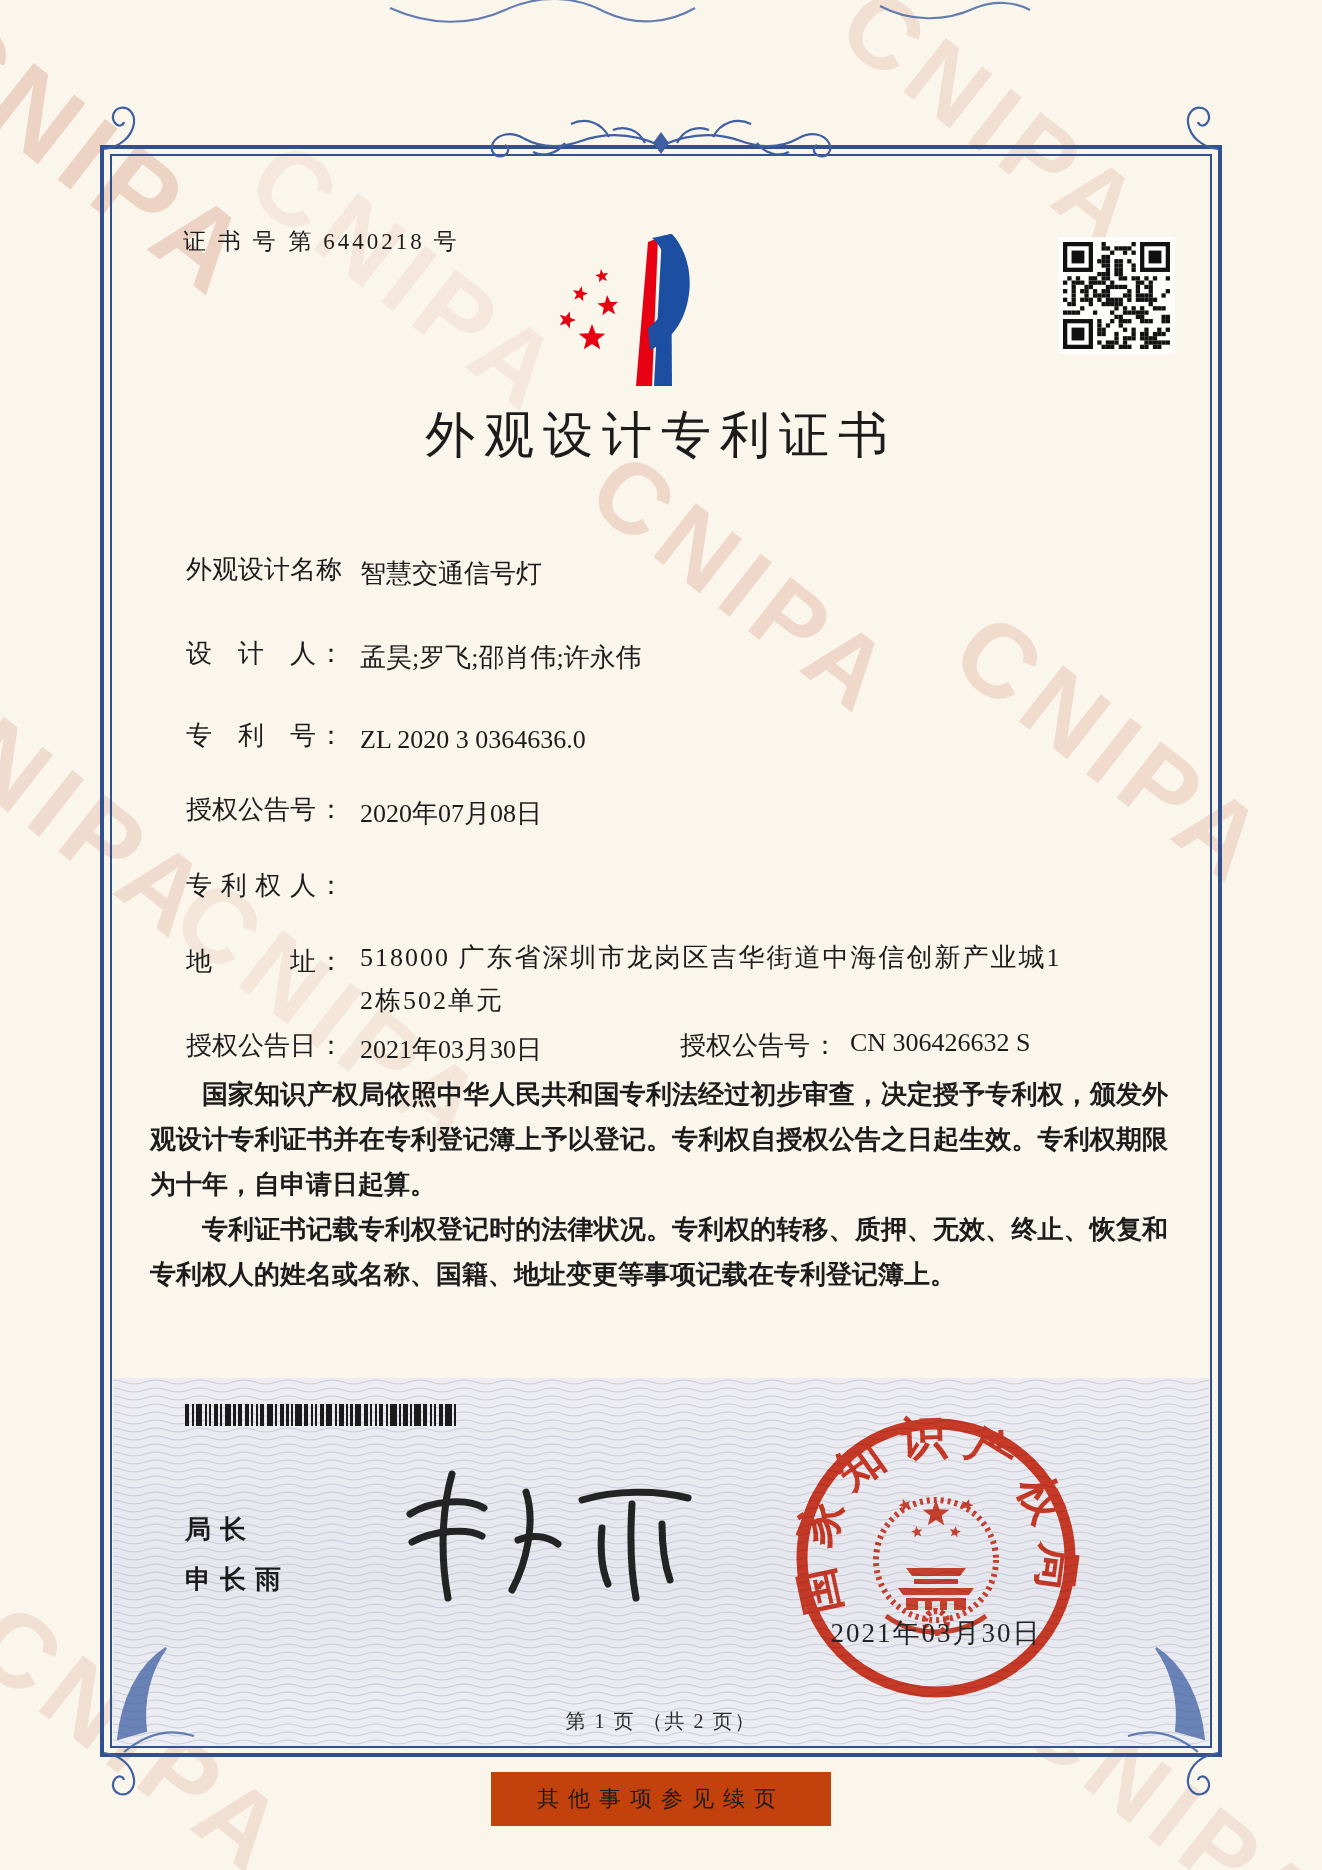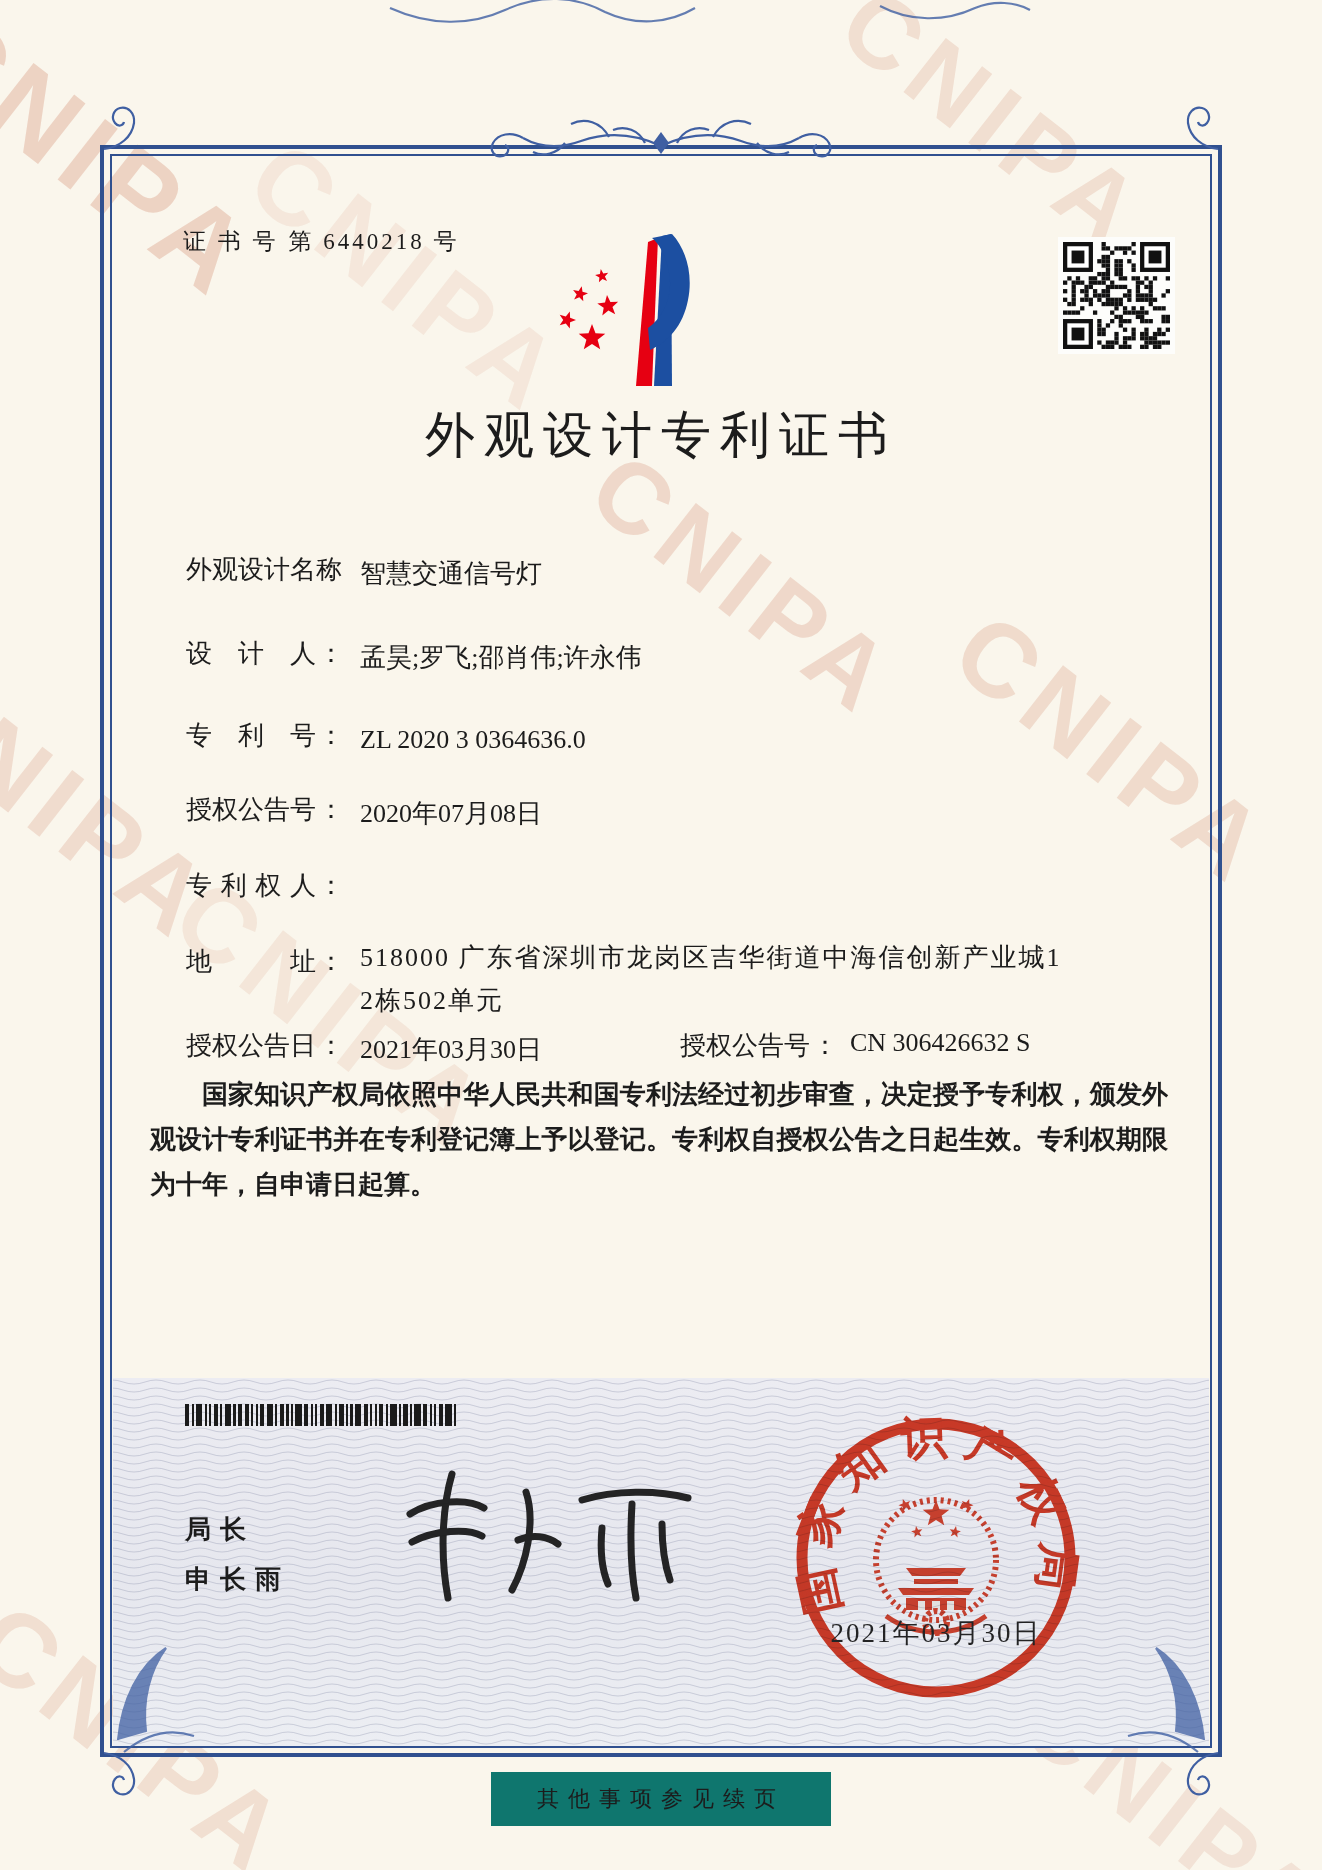--- a/index.html
+++ b/index.html
@@ -50,21 +50,21 @@
   .officer-name{position:absolute;left:185px;top:1562px;font-family:"Liberation Sans",sans-serif;
       font-weight:700;font-size:26px;letter-spacing:9px;z-index:3;}
   .signature{position:absolute;left:368px;top:1456px;width:360px;height:165px;z-index:3;}
   
   .seal{position:absolute;left:788px;top:1410px;width:296px;height:296px;z-index:5;
       mix-blend-mode:multiply;opacity:.95;}
   
   .pagefoot{position:absolute;left:100px;top:1708px;width:1122px;text-align:center;
       font-size:20px;letter-spacing:2px;color:#2a2a2a;z-index:3;}
   .contnote{position:absolute;left:50%;top:1772px;transform:translateX(-50%);
-      background:#0f766e;padding:12px 46px;font-size:22px;letter-spacing:9px;z-index:3;}
+      background:#c2410c;padding:12px 46px;font-size:22px;letter-spacing:9px;z-index:3;}
   .decor{position:absolute;left:0;top:0;z-index:2;pointer-events:none;}
 </style>
 </head>
 <body>
 
 <div class="page">
 
   <span class="wm" style="left:-28px;top:-18px;font-size:112px;color:rgba(221,168,146,0.45);">CNIPA</span>
   <span class="wm" style="left:300px;top:118px;font-size:104px;color:rgba(221,168,146,0.18);">CNIPA</span>
   <span class="wm" style="left:640px;top:430px;font-size:100px;color:rgba(221,168,146,0.38);">CNIPA</span>
@@ -443,20 +443,21 @@
     <span class="flabel">授权公告日</span>
       <span class="fcolon">：</span>
       <span class="fvalue">2021年03月30日</span>
     <span class="flabel2">授权公告号</span>
       <span class="fcolon2">：</span>
       <span class="fvalue2">CN 306426632 S</span>
   </div>
 
   <div class="paras">
     <p>国家知识产权局依照中华人民共和国专利法经过初步审查，决定授予专利权，颁发外观设计专利证书并在专利登记簿上予以登记。专利权自授权公告之日起生效。专利权期限为十年，自申请日起算。</p>
+    <p>专利证书记载专利权登记时的法律状况。专利权的转移、质押、无效、终止、恢复和专利权人的姓名或名称、国籍、地址变更等事项记载在专利登记簿上。</p>
   </div>
 
   <div class="barcode"><i style="width:4.2px"></i><i style="width:2.1px"></i><i style="width:6.3px"></i><i style="width:2.1px"></i><i style="width:2.1px"></i><i style="width:4.2px"></i><i style="width:2.1px"></i><i style="width:6.3px"></i><i style="width:2.1px"></i><i style="width:4.2px"></i><i style="width:4.2px"></i><i style="width:2.1px"></i><i style="width:2.1px"></i><i style="width:4.2px"></i><i style="width:6.3px"></i><i style="width:2.1px"></i><i style="width:4.2px"></i><i style="width:2.1px"></i><i style="width:2.1px"></i><i style="width:6.3px"></i><i style="width:4.2px"></i><i style="width:2.1px"></i><i style="width:2.1px"></i><i style="width:4.2px"></i><i style="width:6.3px"></i><i style="width:2.1px"></i><i style="width:4.2px"></i><i style="width:2.1px"></i><i style="width:2.1px"></i><i style="width:6.3px"></i><i style="width:4.2px"></i><i style="width:2.1px"></i><i style="width:2.1px"></i><i style="width:4.2px"></i><i style="width:2.1px"></i><i style="width:6.3px"></i><i style="width:2.1px"></i><i style="width:4.2px"></i><i style="width:2.1px"></i><i style="width:6.3px"></i><i style="width:4.2px"></i><i style="width:2.1px"></i><i style="width:2.1px"></i><i style="width:4.2px"></i><i style="width:6.3px"></i><i style="width:2.1px"></i></div>
 
   <div class="officer-title">局长</div>
   <div class="officer-name">申长雨</div>
 
   <svg class="signature" viewBox="0 0 360 165">
     <g fill="none" stroke="#141414" stroke-width="7" stroke-linecap="round" opacity=".92">
       <path d="M84 18 C 74 52 72 100 80 142"></path>
@@ -494,15 +495,16 @@
       <rect x="118" y="188" width="60" height="12"></rect>
       <rect x="130" y="191" width="7" height="9" fill="#faf6ec"></rect>
       <rect x="144" y="191" width="8" height="9" fill="#faf6ec"></rect>
       <rect x="159" y="191" width="7" height="9" fill="#faf6ec"></rect>
       <circle cx="148" cy="212" r="11" fill="none" stroke="#d7331d" stroke-width="6" stroke-dasharray="4 3"></circle>
       <path d="M98 206 C112 216 130 222 148 222 M198 206 C184 216 166 222 148 222" fill="none" stroke="#d7331d" stroke-width="5"></path>
     </g>
     <text x="148" y="232" text-anchor="middle" font-size="27" letter-spacing="2" fill="#1b1b1b" font-family="Liberation Serif, serif">2021年03月30日</text>
   </svg>
 
+  <div class="pagefoot">第 1 页 （共 2 页）</div>
   <div class="contnote">其他事项参见续页</div>
 
 </div>
 
 </body></html>

